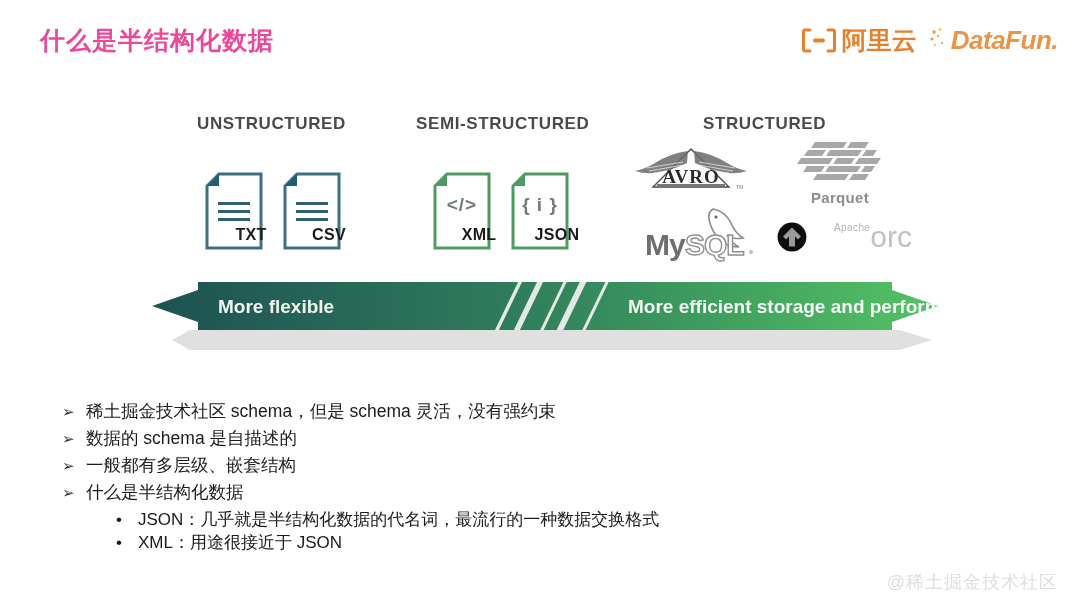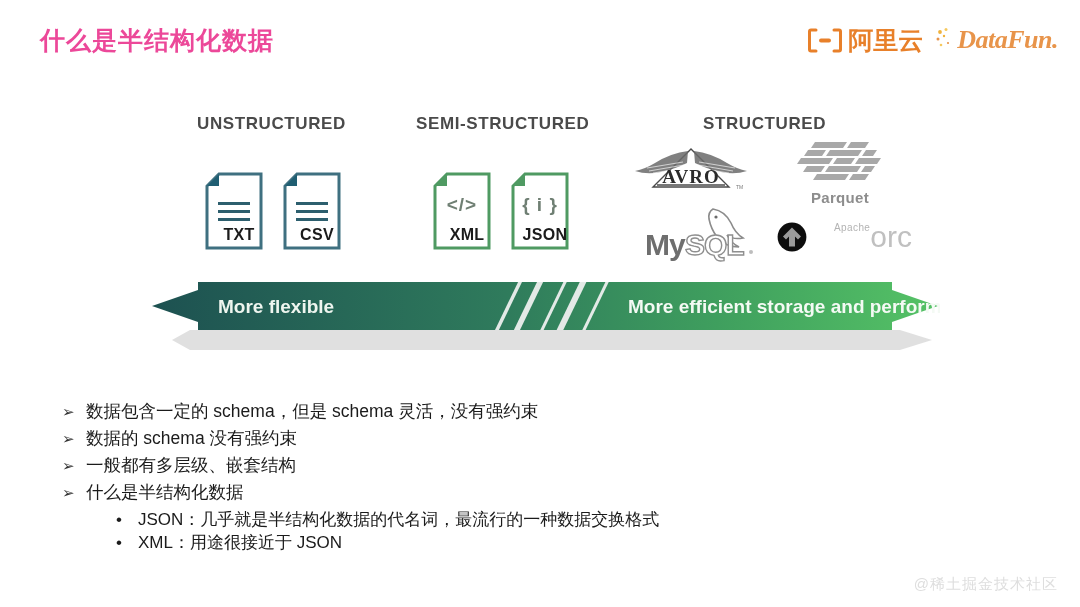--- a/index.html
+++ b/index.html
@@ -45,21 +45,20 @@
   .datafun-logo {
     display: flex; align-items: center; gap: 2px;
   }
   .datafun-text {
     font-size: 26px;
     font-weight: bold;
     font-style: italic;
     color: #e8944a;
     letter-spacing: -0.5px;
     line-height: 1;
-    font-family: Liberation Serif, serif;
   }
 
   
   .cat-header {
     position: absolute;
     font-size: 17px;
     font-weight: bold;
     color: #4a4a4a;
     letter-spacing: 0.6px;
     white-space: nowrap;
@@ -69,21 +68,21 @@
   #cat-structured  { left: 703px; top: 114px; }
 
   
   .file-icon {
     position: absolute;
     width: 58px; height: 78px;
   }
   .file-icon svg { display: block; }
   .file-label {
     position: absolute;
-    left: 0; width: 68px;
+    left: 12px; width: 68px;
     bottom: 6px;
     text-align: center;
     font-size: 16px;
     font-weight: bold;
     color: #1b1b1b;
     letter-spacing: 0.3px;
   }
   .file-glyph {
     position: absolute;
     left: 0; width: 58px;
@@ -163,21 +162,21 @@
   .sub-marker {
     width: 22px; flex: 0 0 22px;
     font-size: 17px;
     color: #1b1b1b;
   }
 
   
   .watermark {
     position: absolute;
     right: 22px; bottom: 13px;
-    font-size: 15px;
+    font-size: 18px;
     color: #dedede;
     letter-spacing: 1px;
     white-space: nowrap;
   }
 </style>
 </head>
 <body>
 
 <div class="slide-title">什么是半结构化数据</div>
 
@@ -347,25 +346,25 @@
     </g>
 
     <text x="68" y="33" font-family="'Liberation Sans',sans-serif" font-size="19" font-weight="bold" fill="#eef5ef">More flexible</text>
     <text x="478" y="33" font-family="'Liberation Sans',sans-serif" font-size="19" font-weight="bold" fill="#f4faf4">More efficient storage and performance</text>
   </svg>
 </div>
 
 <div class="bullets">
   <div class="bullet-row">
     <span class="bullet-marker">➢</span>
-    <span>数据包含一定的 schema，但是 schema 灵活，没有强约束</span>
+    <span>稀土掘金技术社区 schema，但是 schema 灵活，没有强约束</span>
   </div>
   <div class="bullet-row">
     <span class="bullet-marker">➢</span>
-    <span>数据的 schema 没有强约束</span>
+    <span>数据的 schema 是自描述的</span>
   </div>
   <div class="bullet-row">
     <span class="bullet-marker">➢</span>
     <span>一般都有多层级、嵌套结构</span>
   </div>
   <div class="bullet-row">
     <span class="bullet-marker">➢</span>
     <span>什么是半结构化数据</span>
   </div>
 

